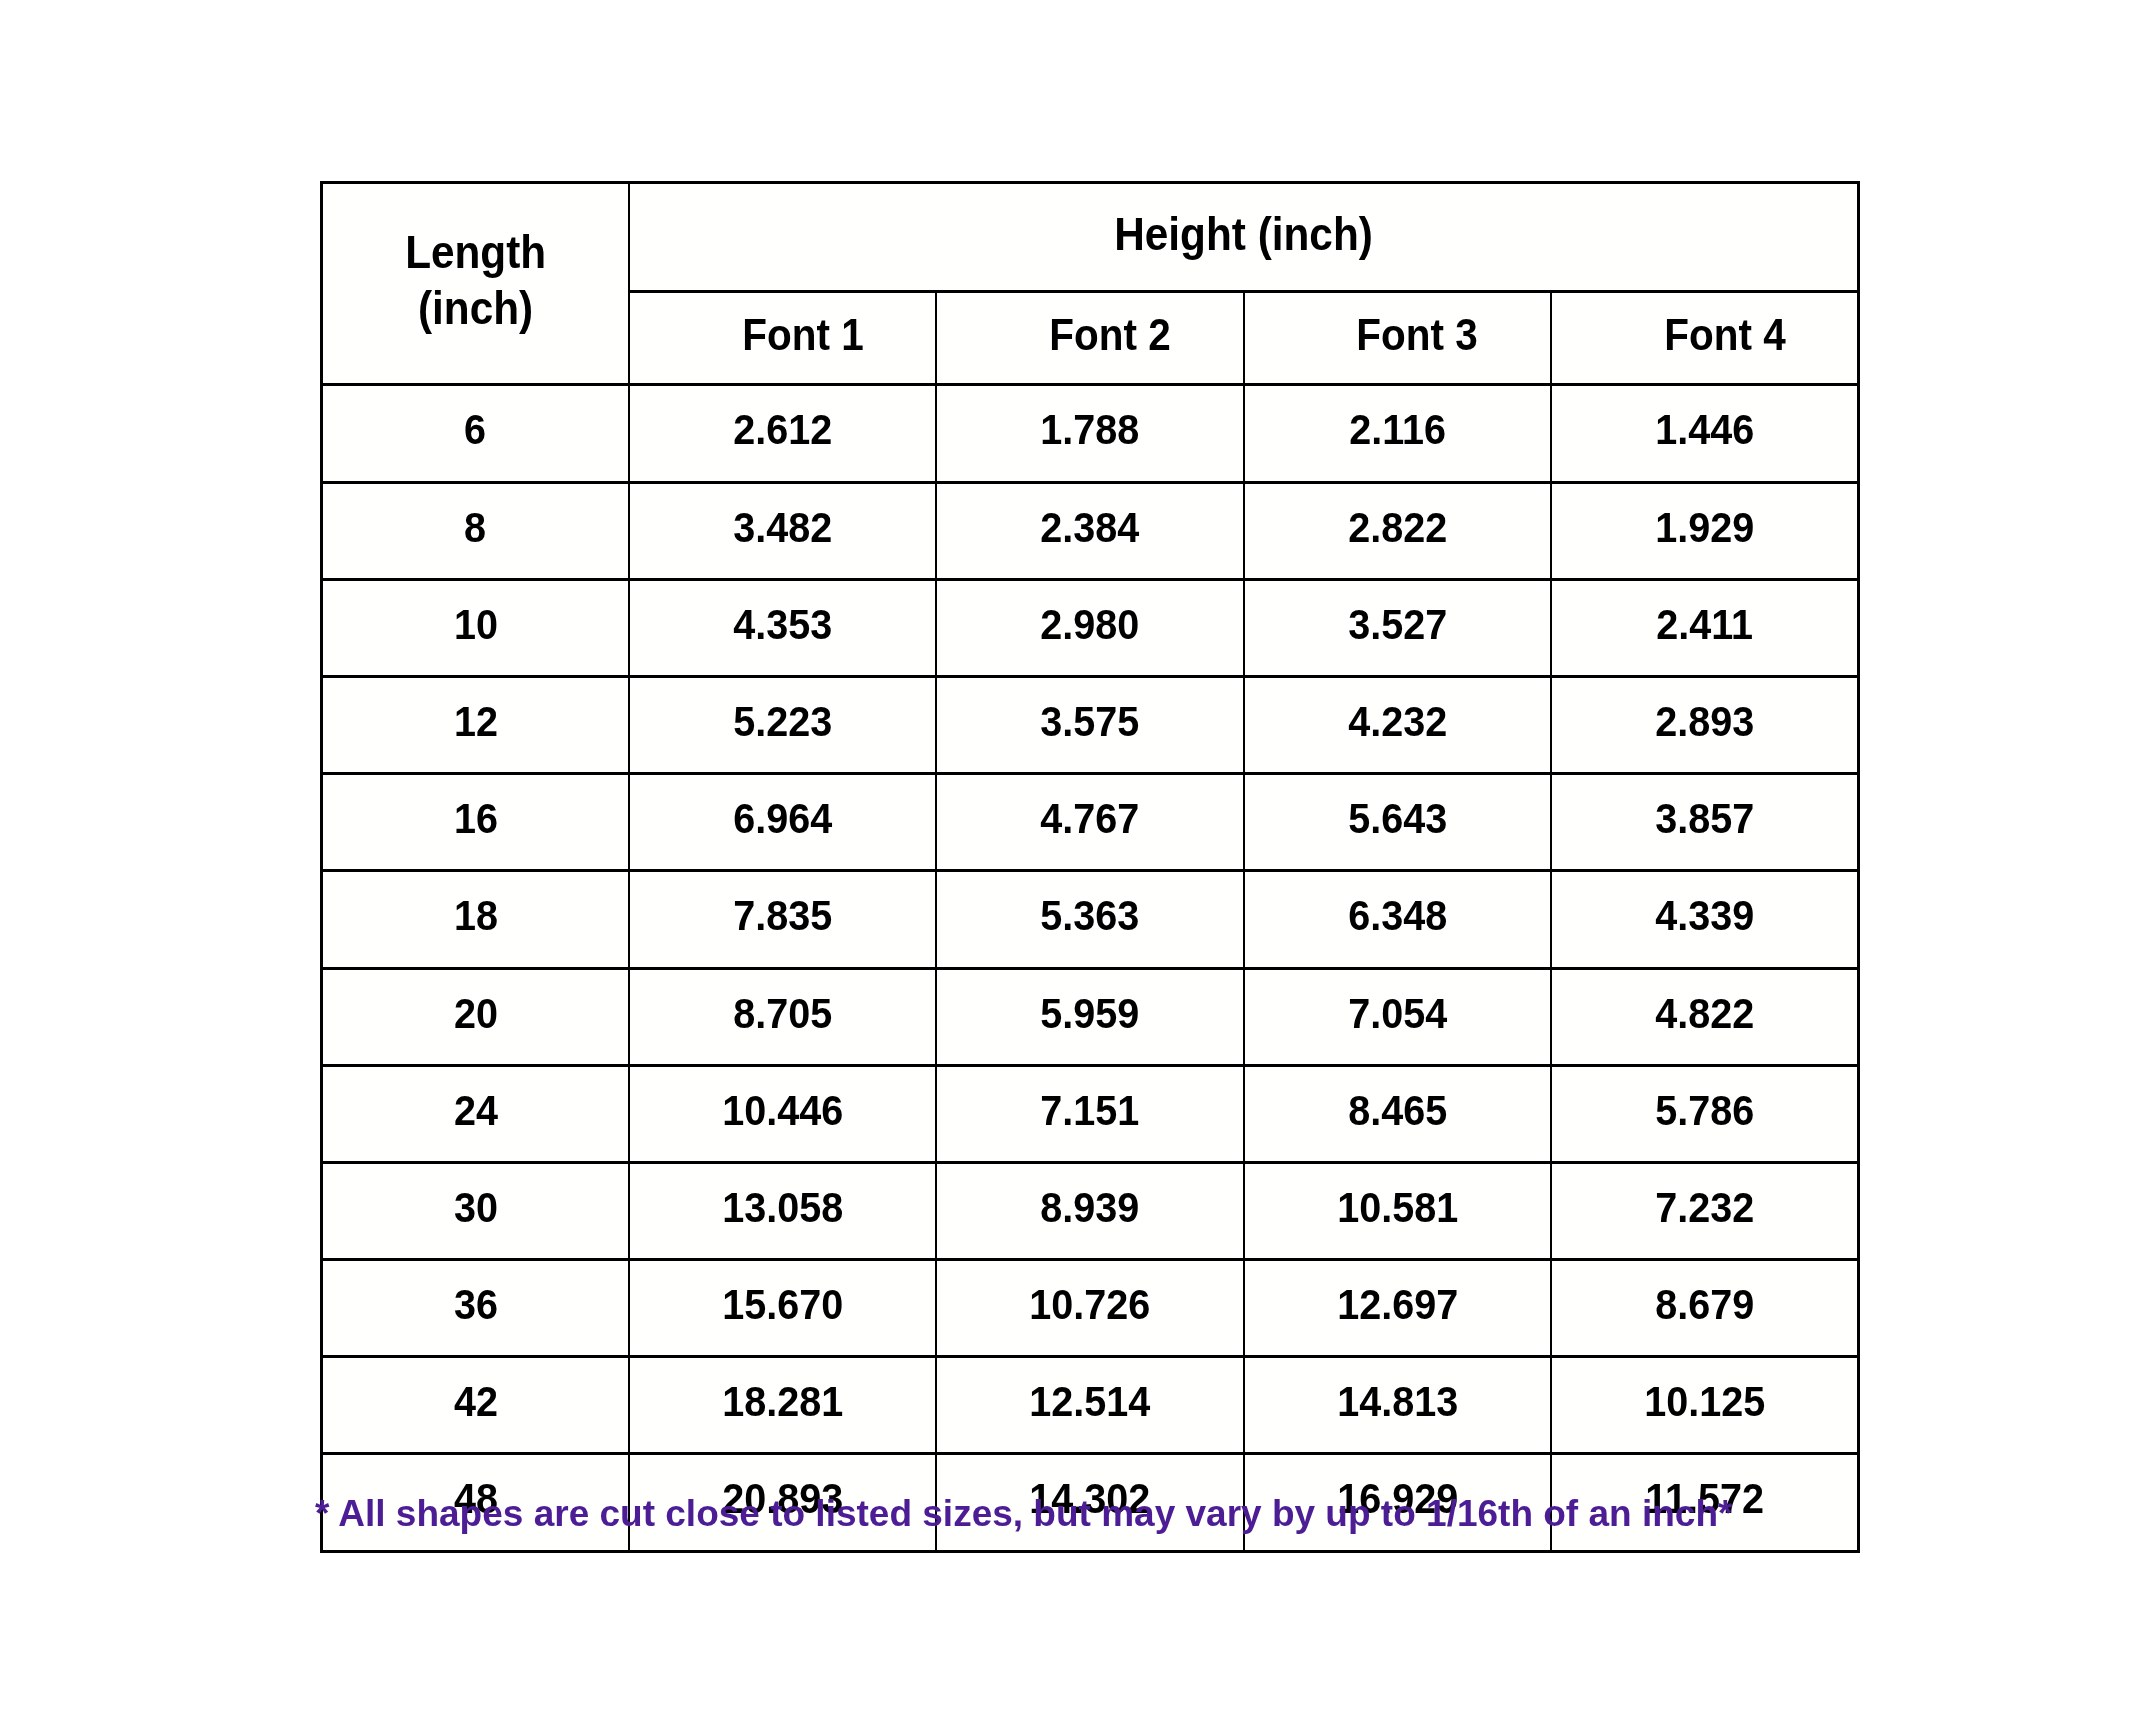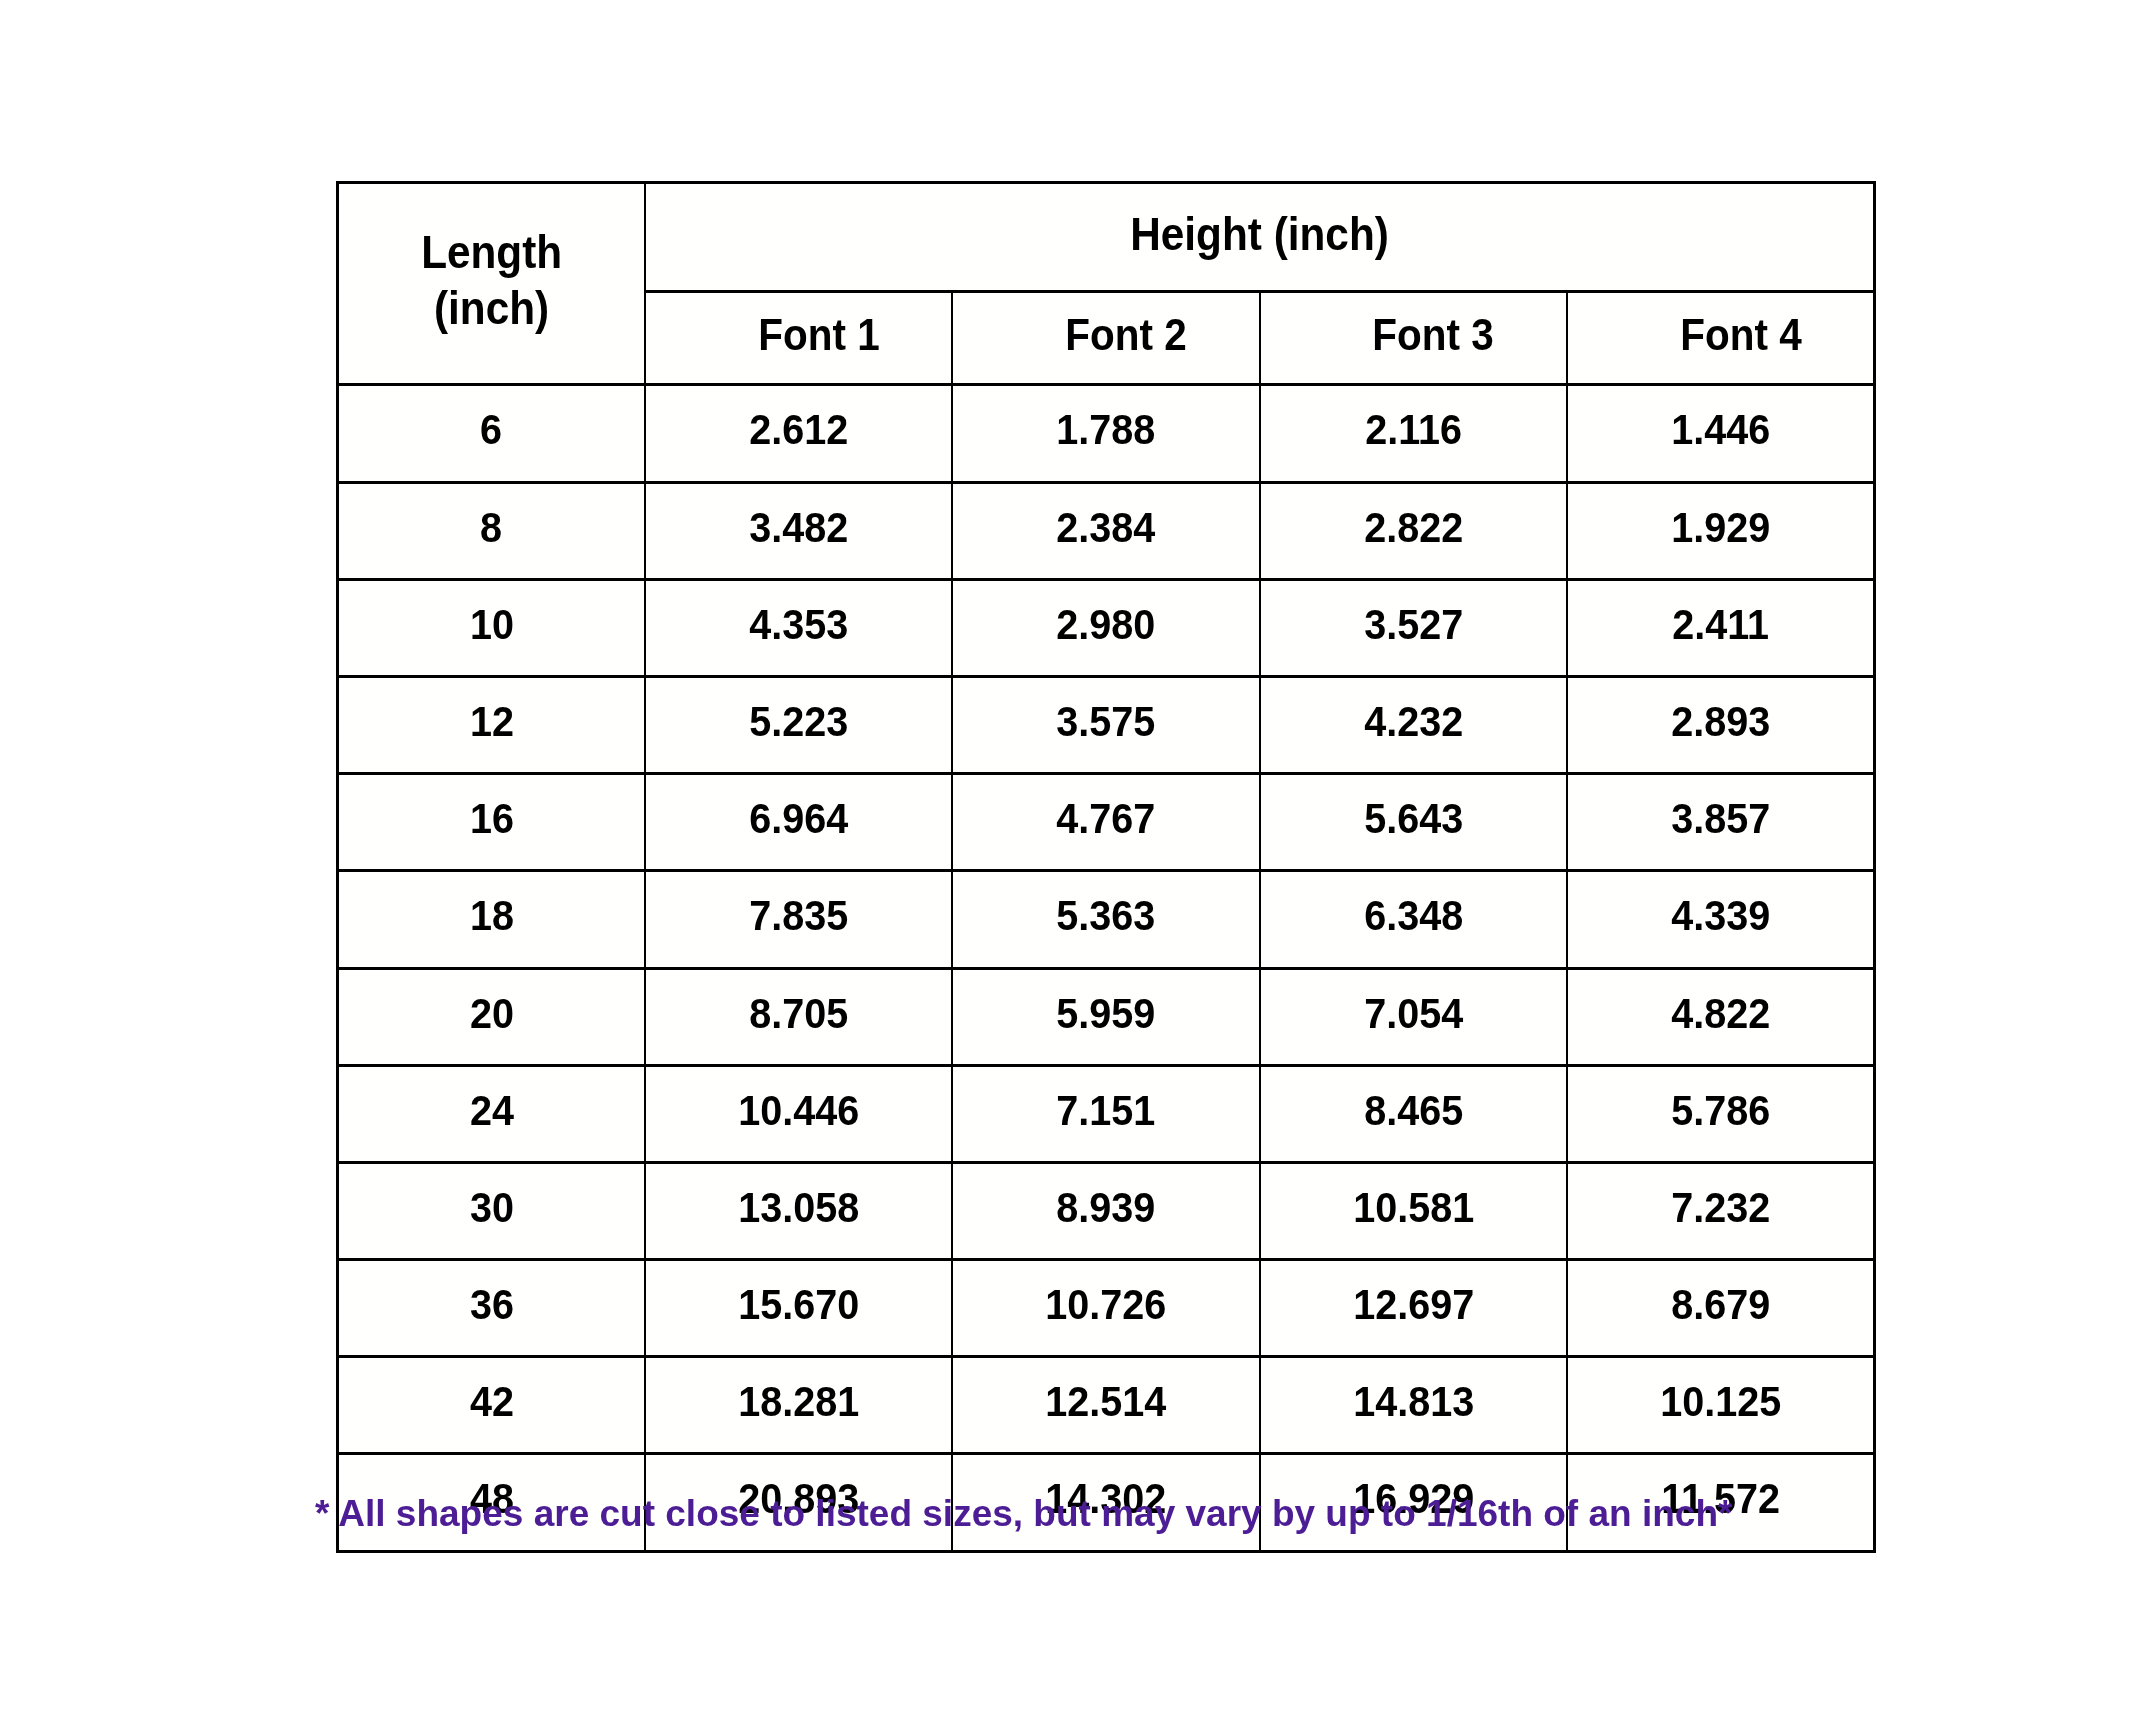--- a/index.html
+++ b/index.html
@@ -28,21 +28,21 @@
     border-left: 2.2px solid #000;
     border-right: 2.2px solid #000;
     border-top: 3.6px solid #000;
     border-bottom: 3.6px solid #000;
     text-align: center;
     vertical-align: middle;
     padding: 0 0 7.2px 0;
     font-weight: bold;
     background: #fffffe;
   }
-  .size-table { border: 3.6px solid #000; margin-left: 16px; }
+  .size-table { border: 3.6px solid #000; }
   tr.group-row th { height: 99px; font-size: 46px; }
   tr.font-row th { height: 83px; font-size: 44px; padding-left: 40px; }
   tbody tr td { height: 87px; font-size: 43px; }
   th.corner-cell { font-size: 46px; line-height: 1.22; }
   
   .cx {
     display: inline-block;
     transform: scaleX(0.92);
     transform-origin: 50% 50%;
     white-space: nowrap;

